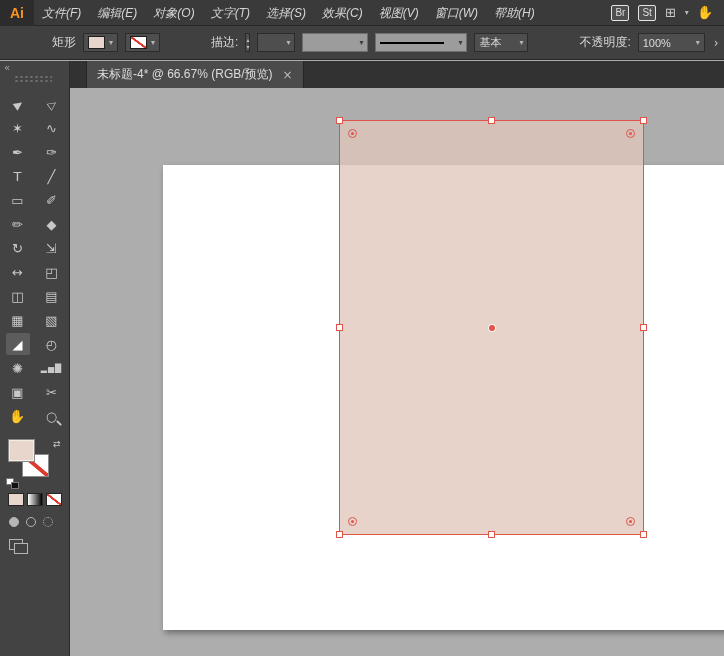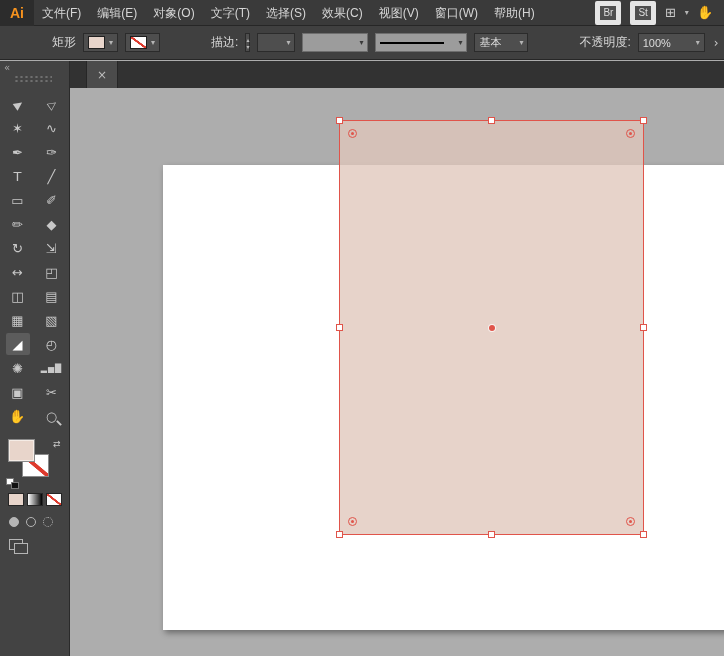--- a/index.html
+++ b/index.html
@@ -17,24 +17,24 @@
   .menubar {
     position:absolute; top:0; left:0; right:0; height:26px;
     background:#3a3a3a; border-bottom:1px solid #262626;
     display:flex; align-items:center;
   }
   .logo {
     width:34px; height:26px; background:#2c2c2c; color:#f7931e;
     font-weight:bold; font-size:14px;
     display:flex; align-items:center; justify-content:center;
   }
-  .menu-item { padding:0 8px; height:26px; line-height:26px; cursor:default; white-space:nowrap; }
+  .menu-item { padding:0 8px; height:26px; line-height:26px; cursor:default; white-space:nowrap;font-style:italic; }
   .mb-right { margin-left:auto; display:flex; align-items:center; gap:9px; padding-right:10px; }
   .badge {
-    background:#4f4f4f; border:5px solid #e5e5e5; border-radius:2px;
+    background:#4f4f4f; border:1px solid #e5e5e5; border-radius:2px;
     font-size:10px; line-height:12px; padding:1px 3px; color:#ddd;
   }
   .mb-icon { font-family:"DejaVu Sans", sans-serif; font-size:13px; color:#c9c9c9; }
 
   
   .controlbar {
     position:absolute; top:26px; left:0; right:0; height:34px;
     background:#404040; border-bottom:1px solid #262626;
     display:flex; align-items:center; gap:7px; padding:0 8px;
     white-space:nowrap; overflow:hidden;
@@ -256,20 +256,21 @@
     </div>
   </div>
 
   <div class="panel-top">
     <span class="collapse icon">«</span>
     <div class="grip"></div>
   </div>
 
   <div class="tabbar">
     <div class="tab">
+      <span class="tab-title">未标题-4* @ 66.67% (RGB/预览)</span>
       <span class="tab-close icon">×</span>
     </div>
   </div>
 
   <div class="toolpanel">
     <div class="tools">
       <span class="tool cursor">▶</span>
       <span class="tool cursor">▷</span>
       <span class="tool">✶</span>
       <span class="tool">∿</span>

